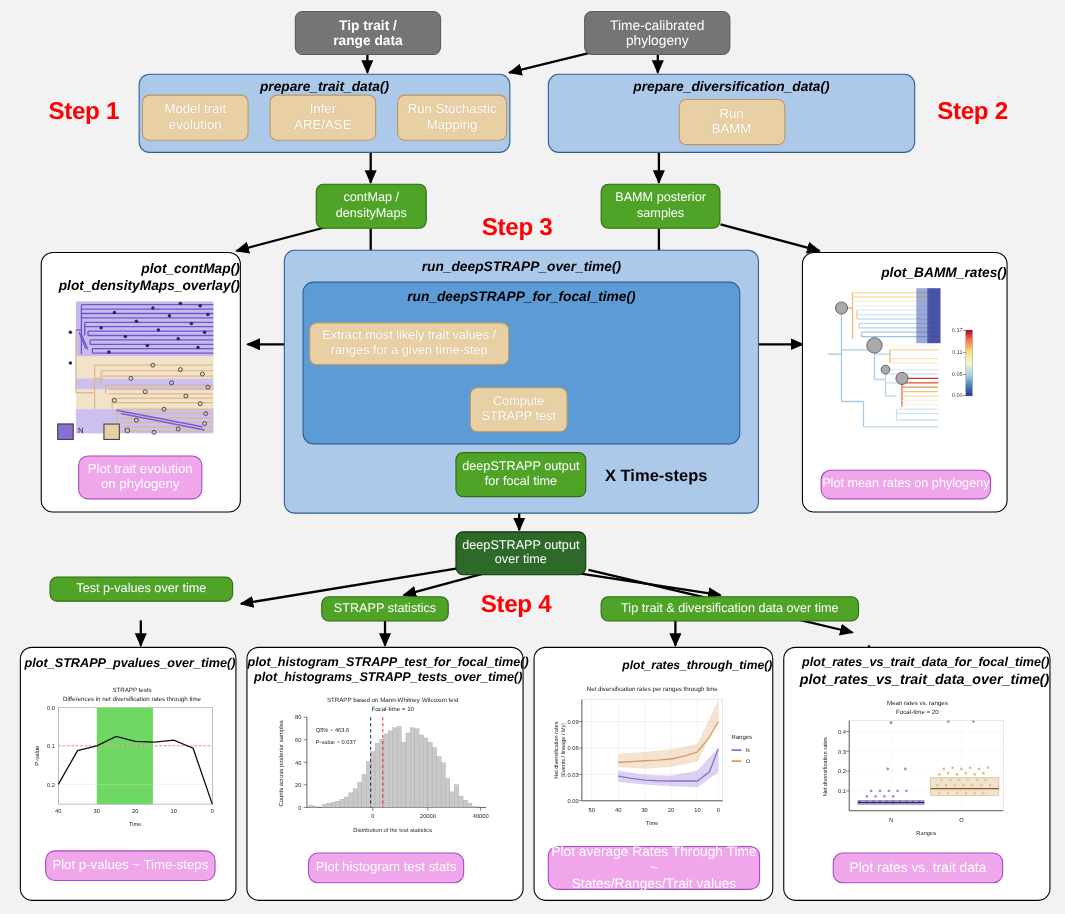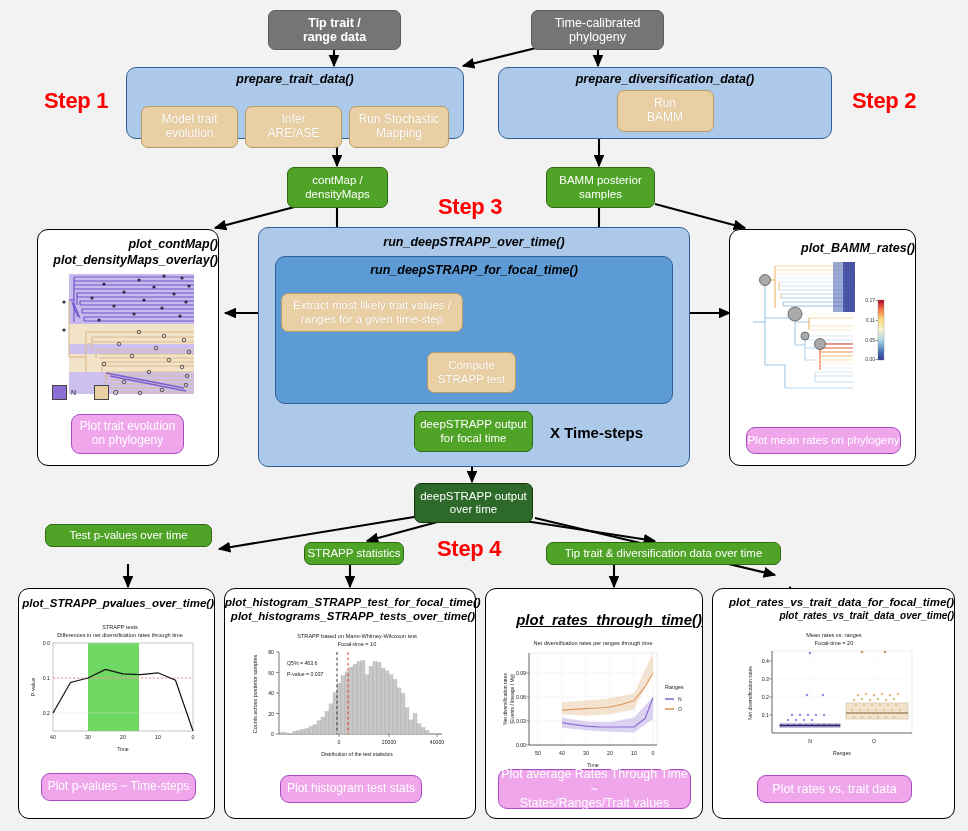--- a/index.html
+++ b/index.html
@@ -100,21 +100,21 @@
     </div>
   </div>
 
   <div class="abs steplabel" style="left:44px;top:88px;">Step 1</div>
   <div class="abs steplabel" style="left:852px;top:88px;">Step 2</div>
   <div class="abs steplabel" style="left:438px;top:194px;">Step 3</div>
   <div class="abs steplabel" style="left:437px;top:536px;text-align:center;">Step 4</div>
 
   <div class="abs blueouter" style="left:126px;top:67px;width:338px;height:72px;">
     <div class="fnlabel" style="margin-top:4px;">prepare_trait_data()</div>
-    <div style="display:flex;gap:7px;justify-content:center;margin-top:20px;">
+    <div style="display:flex;gap:19px;justify-content:center;margin-top:0;">
       <div class="node tan" style="width:95px;height:40px;">
         <div>
           <div>Model trait</div>
           <div>evolution</div>
         </div>
       </div>
       <div class="node tan" style="width:95px;height:40px;">
         <div>
           <div>Infer</div>
           <div>ARE/ASE</div>
@@ -400,21 +400,21 @@
   <div class="abs node darkgreen" style="left:414px;top:483px;width:119px;height:40px;">
     <div>
       <div>deepSTRAPP output</div>
       <div>over time</div>
     </div>
   </div>
 
   <div class="abs node green" style="left:45px;top:524px;width:167px;height:23px;align-items:center;">
     <span>Test p-values over time</span>
   </div>
-  <div class="abs node green" style="left:304px;top:542px;width:100px;height:23px;">
+  <div class="abs node green" style="left:292px;top:542px;width:116px;height:23px;">
     <span>STRAPP statistics</span>
   </div>
   <div class="abs node green" style="left:546px;top:542px;width:235px;height:23px;">
     <span>Tip trait &amp; diversification data over time</span>
   </div>
 
   <div class="abs panel" style="left:18px;top:588px;width:197px;height:231px;">
     <div class="paneltitle" style="font-size:11.5px;margin-top:8px;">plot_STRAPP_pvalues_over_time()</div>
 
     <svg width="185" height="145" viewBox="0 0 185 145" style="margin:6px 0 0 6px;">
@@ -536,21 +536,21 @@
         <text x="37" y="48.5">60</text>
           <text x="37" y="28">80</text>
       </g>
       <text x="20" y="68" font-size="5.4" fill="#222" text-anchor="middle" transform="rotate(-90,20,68)" font-family="Liberation Sans, sans-serif">Counts across posterior samples</text>
     </svg>
 
     <div class="abs node pink" style="left:55px;top:186px;width:142px;height:28px;font-size:12px;">Plot histogram test stats</div>
   </div>
 
   <div class="abs panel" style="left:485px;top:588px;width:218px;height:231px;">
-    <div class="paneltitle" style="font-size:15px;margin-top:22px;text-decoration:underline;">plot_rates_through_time()</div>
+    <div class="paneltitle" style="font-size:11px;margin-top:10px;">plot_rates_through_time()</div>
 
     <svg width="205" height="145" viewBox="0 0 205 145" style="margin:3px 0 0 7px;">
       <text x="100" y="14" text-anchor="middle" font-size="5.6" fill="#222" font-family="Liberation Sans, sans-serif">Net diversification rates per ranges through time</text>
 
       <rect x="36" y="22" width="128" height="92" fill="#fff" stroke="#ccc" stroke-width="0.4"></rect>
       <g stroke="#e4e4e4" stroke-width="0.4">
         <path d="M36,114 L164,114"></path>
           <path d="M36,90 L164,90"></path>
         <path d="M36,66 L164,66"></path>
           <path d="M36,42 L164,42"></path>
@@ -607,21 +607,21 @@
     <div class="abs node pink" style="left:12px;top:180px;width:193px;height:40px;font-size:12.5px;">
       <div>
         <div>Plot average Rates Through Time ~</div>
         <div>States/Ranges/Trait values</div>
       </div>
     </div>
   </div>
 
   <div class="abs panel" style="left:712px;top:588px;width:243px;height:231px;">
     <div class="paneltitle" style="font-size:11.5px;margin-top:7px;">plot_rates_vs_trait_data_for_focal_time()</div>
-    <div class="paneltitle" style="font-size:10px;margin-top:2px;">plot_rates_vs_trait_data_over_time()</div>
+    <div class="paneltitle" style="font-size:13px;margin-top:2px;">plot_rates_vs_trait_data_over_time()</div>
 
     <svg width="225" height="135" viewBox="0 0 225 135" style="margin:4px 0 0 9px;">
       <text x="112" y="12" text-anchor="middle" font-size="5.6" fill="#222" font-family="Liberation Sans, sans-serif">Mean rates vs. ranges</text>
       <text x="112" y="20" text-anchor="middle" font-size="5.6" fill="#222" font-family="Liberation Sans, sans-serif">Focal-time = 20</text>
       <rect x="50" y="26" width="140" height="82" fill="#fff" stroke="#ccc" stroke-width="0.4"></rect>
       <g stroke="#eeeeee" stroke-width="0.4">
         <path d="M50,90 L190,90"></path>
           <path d="M50,72 L190,72"></path>
         <path d="M50,54 L190,54"></path>
           <path d="M50,36 L190,36"></path>

